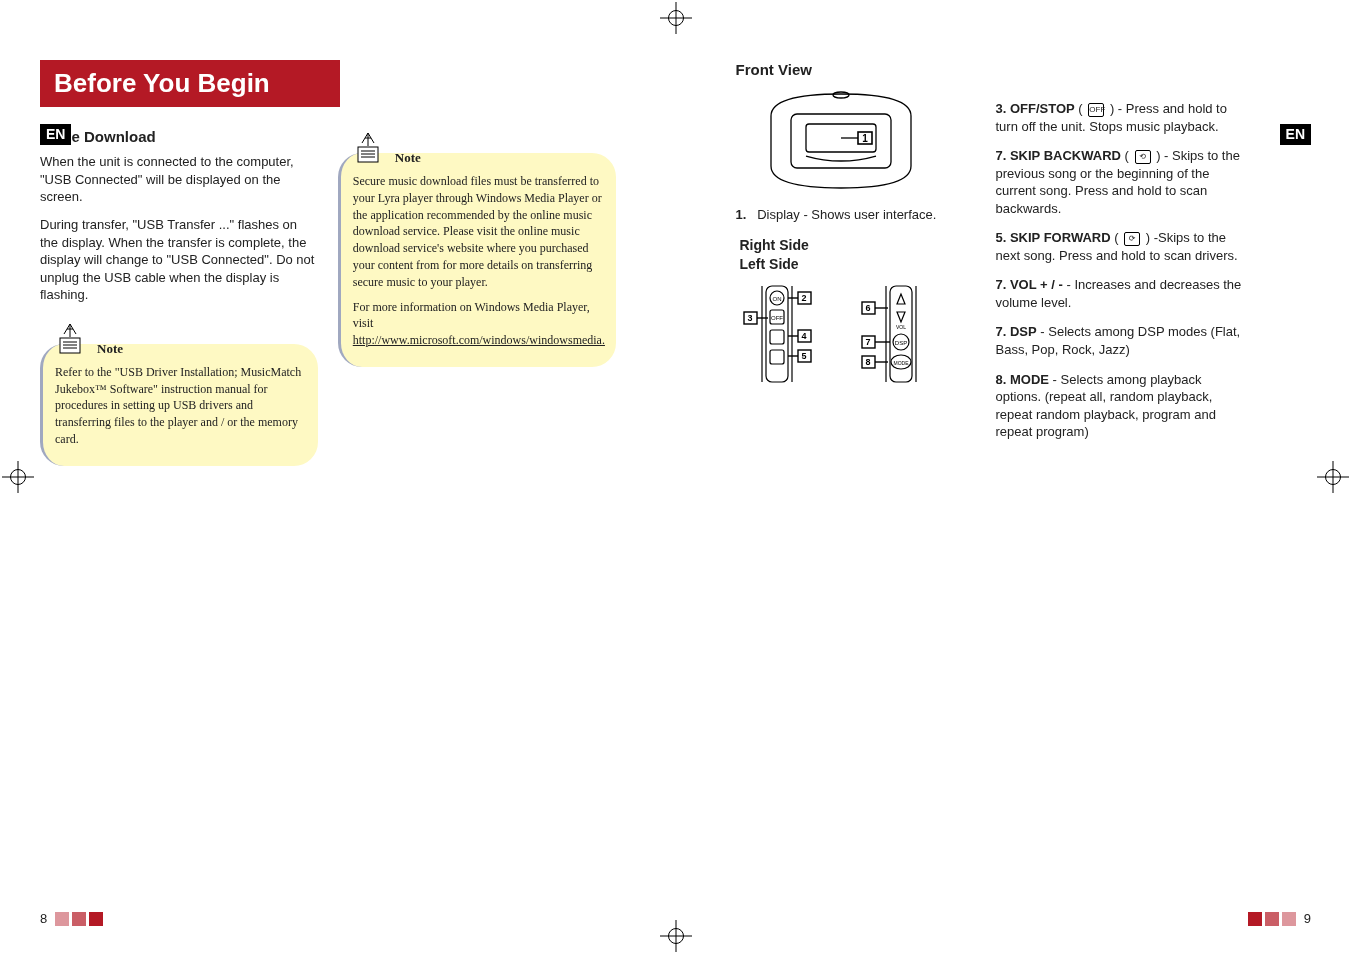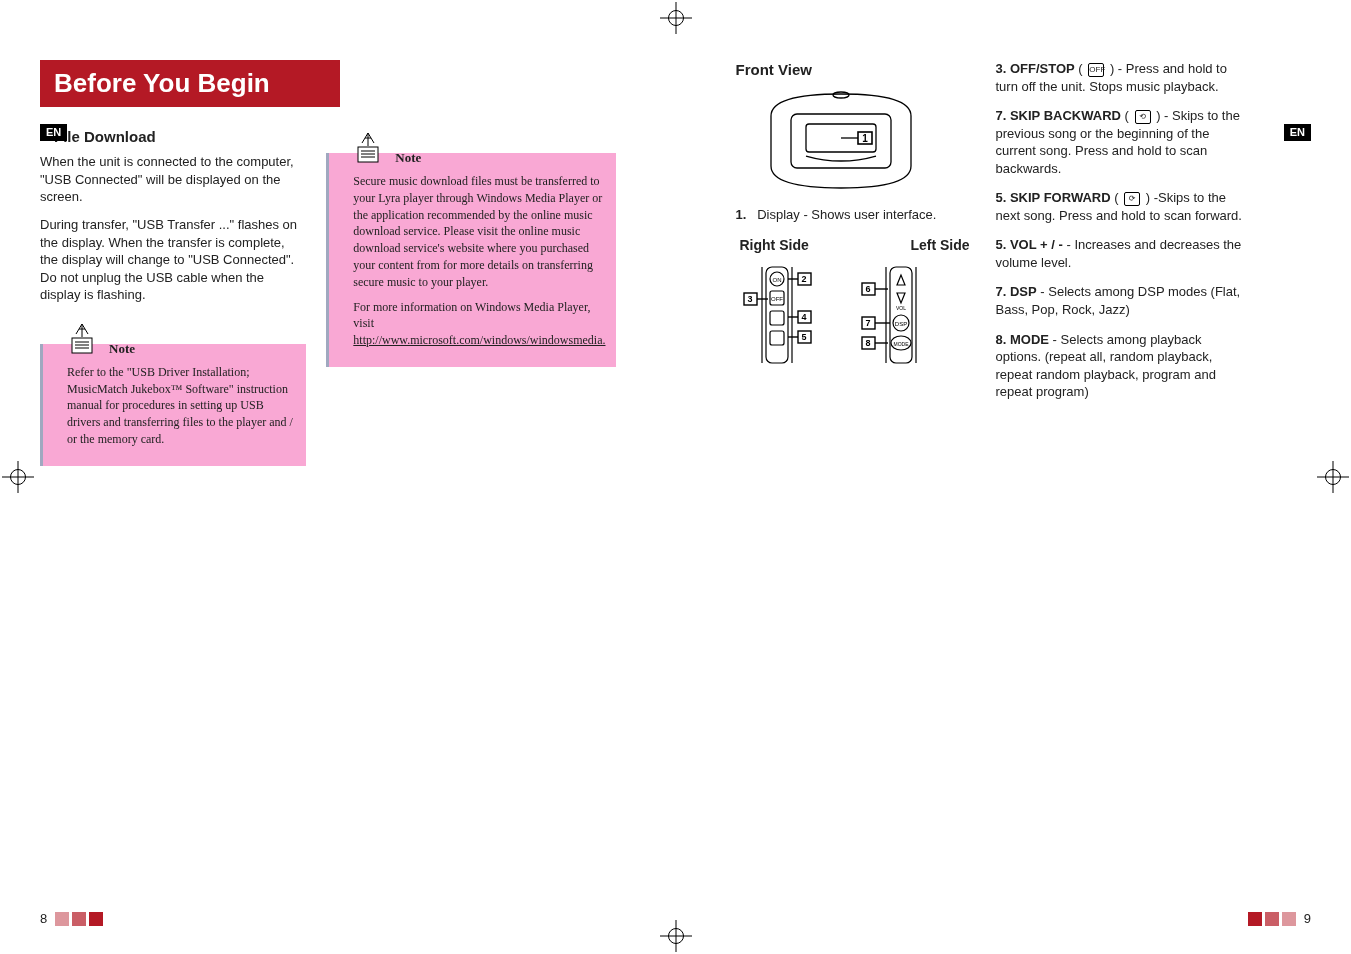--- a/index.html
+++ b/index.html
@@ -36,42 +36,43 @@
     display: inline-block;
     min-width: 300px;
   }
   .page-right .header-bar { min-width: 300px; }
 
   .lang-tag {
     position: absolute;
     top: 124px;
     background: #000;
     color: #fff;
-    font-size: 11px;
+    font-size: 14px;
     font-weight: 700;
     padding: 1px 6px;
   }
   .page-left .lang-tag { left: 40px; }
   .page-right .lang-tag { right: 40px; }
 
   .columns { display: flex; gap: 20px; }
   .col { flex: 1; }
 
   .subhead { font-size: 15px; font-weight: 700; margin-bottom: 6px; margin-top: 2px; }
   p { margin-bottom: 10px; }
 
   .note-box {
-    background: #f9a8d4;
+    background: #fef9c3;
     border-left: 3px solid #a0a8c0;
-    padding: 10px 10px 10px 24px;
+    padding: 10px 10px 10px 12px;
     margin-top: 18px;
     position: relative;
     font-family: "Comic Sans MS", "Segoe Script", cursive;
     font-size: 12px;
     line-height: 1.4;
+    border-radius: 24px;
   }
   .note-header {
     display: flex;
     align-items: flex-end;
     gap: 6px;
     margin-top: -32px;
     margin-left: -6px;
     margin-bottom: 6px;
   }
   .note-label {
@@ -80,21 +81,21 @@
     font-weight: 700;
   }
   .note-body p { margin-bottom: 8px; }
   .underline { text-decoration: underline; }
 
   .view-head { font-size: 15px; font-weight: 700; margin-bottom: 6px; }
   .diagram {
     width: 170px; height: 110px;
     margin: 4px 0 10px 20px;
   }
-  .side-heads { display: flex; justify-content: space-between; width: 230px; margin: 10px 0 6px 4px; font-weight:700; font-size:14px; }
+  .side-heads { display: flex; justify-content: space-between; width: 230px; margin: 10px 0 6px 4px; font-weight:700; font-size:14px;flex-direction:column; }
   .diag-row { display:flex; gap:18px; margin-left:6px; }
 
   .control-item { margin-bottom: 12px; }
   .control-item b { font-weight: 700; }
 
   .page-num-l, .page-num-r {
     position: absolute;
     bottom: 26px;
     font-size: 13px;
   }
@@ -139,21 +140,21 @@
     border-top:6px solid transparent; border-bottom:6px solid transparent;
     border-left:8px solid #000;
   }
   .playicon::after{
     content:""; position:absolute; right:0; top:0; width:2px; height:12px; background:#000;
   }
 
   svg { display:block; }
 
   .leftcol { max-width: 240px; }
-  .rightcol-ctrls { max-width: 250px; }
+  .rightcol-ctrls { max-width: 250px; margin-top: 40px; }
 </style>
 </head>
 <body>
 
 <div class="reg-mark reg-top">
     <div class="reg-circle"></div>
   </div>
 <div class="reg-mark reg-bot">
     <div class="reg-circle"></div>
   </div>
@@ -326,24 +327,24 @@
           <span> - Press and hold to turn off the unit. Stops music playback.</span>
         </p>
         <p class="control-item">
           <b>7.   SKIP BACKWARD</b>
           ( <span class="inline-icon">⟲</span> )
           <span> - Skips to the previous song or the beginning of the current song. Press and hold to scan backwards.</span>
         </p>
         <p class="control-item">
           <b>5.   SKIP FORWARD</b>
           ( <span class="inline-icon">⟳</span> )
-          <span> -Skips to the next song. Press and hold to scan forward.</span>
-        </p>
-        <p class="control-item">
-          <b>5.   VOL + / -</b>
+          <span> -Skips to the next song. Press and hold to scan drivers.</span>
+        </p>
+        <p class="control-item">
+          <b>7.   VOL + / -</b>
           <span>  - Increases and decreases the volume level.</span>
         </p>
         <p class="control-item">
           <b>7.   DSP</b>
           <span> - Selects among DSP modes (Flat, Bass, Pop, Rock, Jazz)</span>
         </p>
         <p class="control-item">
           <b>8.   MODE</b>
           <span> - Selects among playback options. (repeat all, random playback, repeat random playback, program and repeat program)</span>
         </p>

